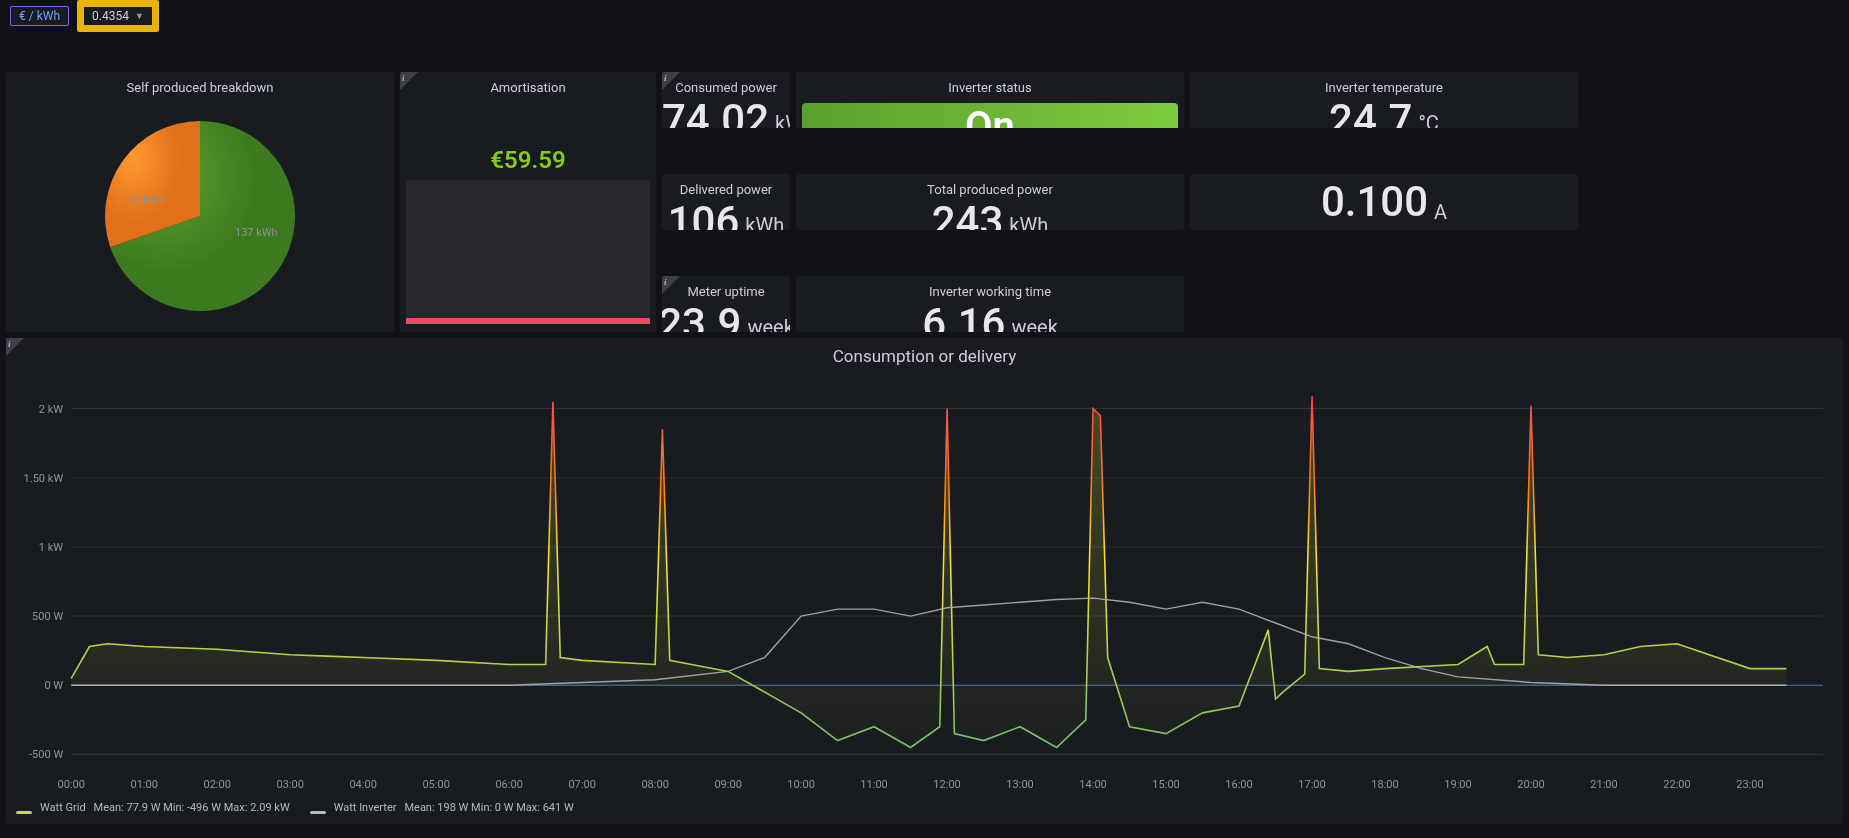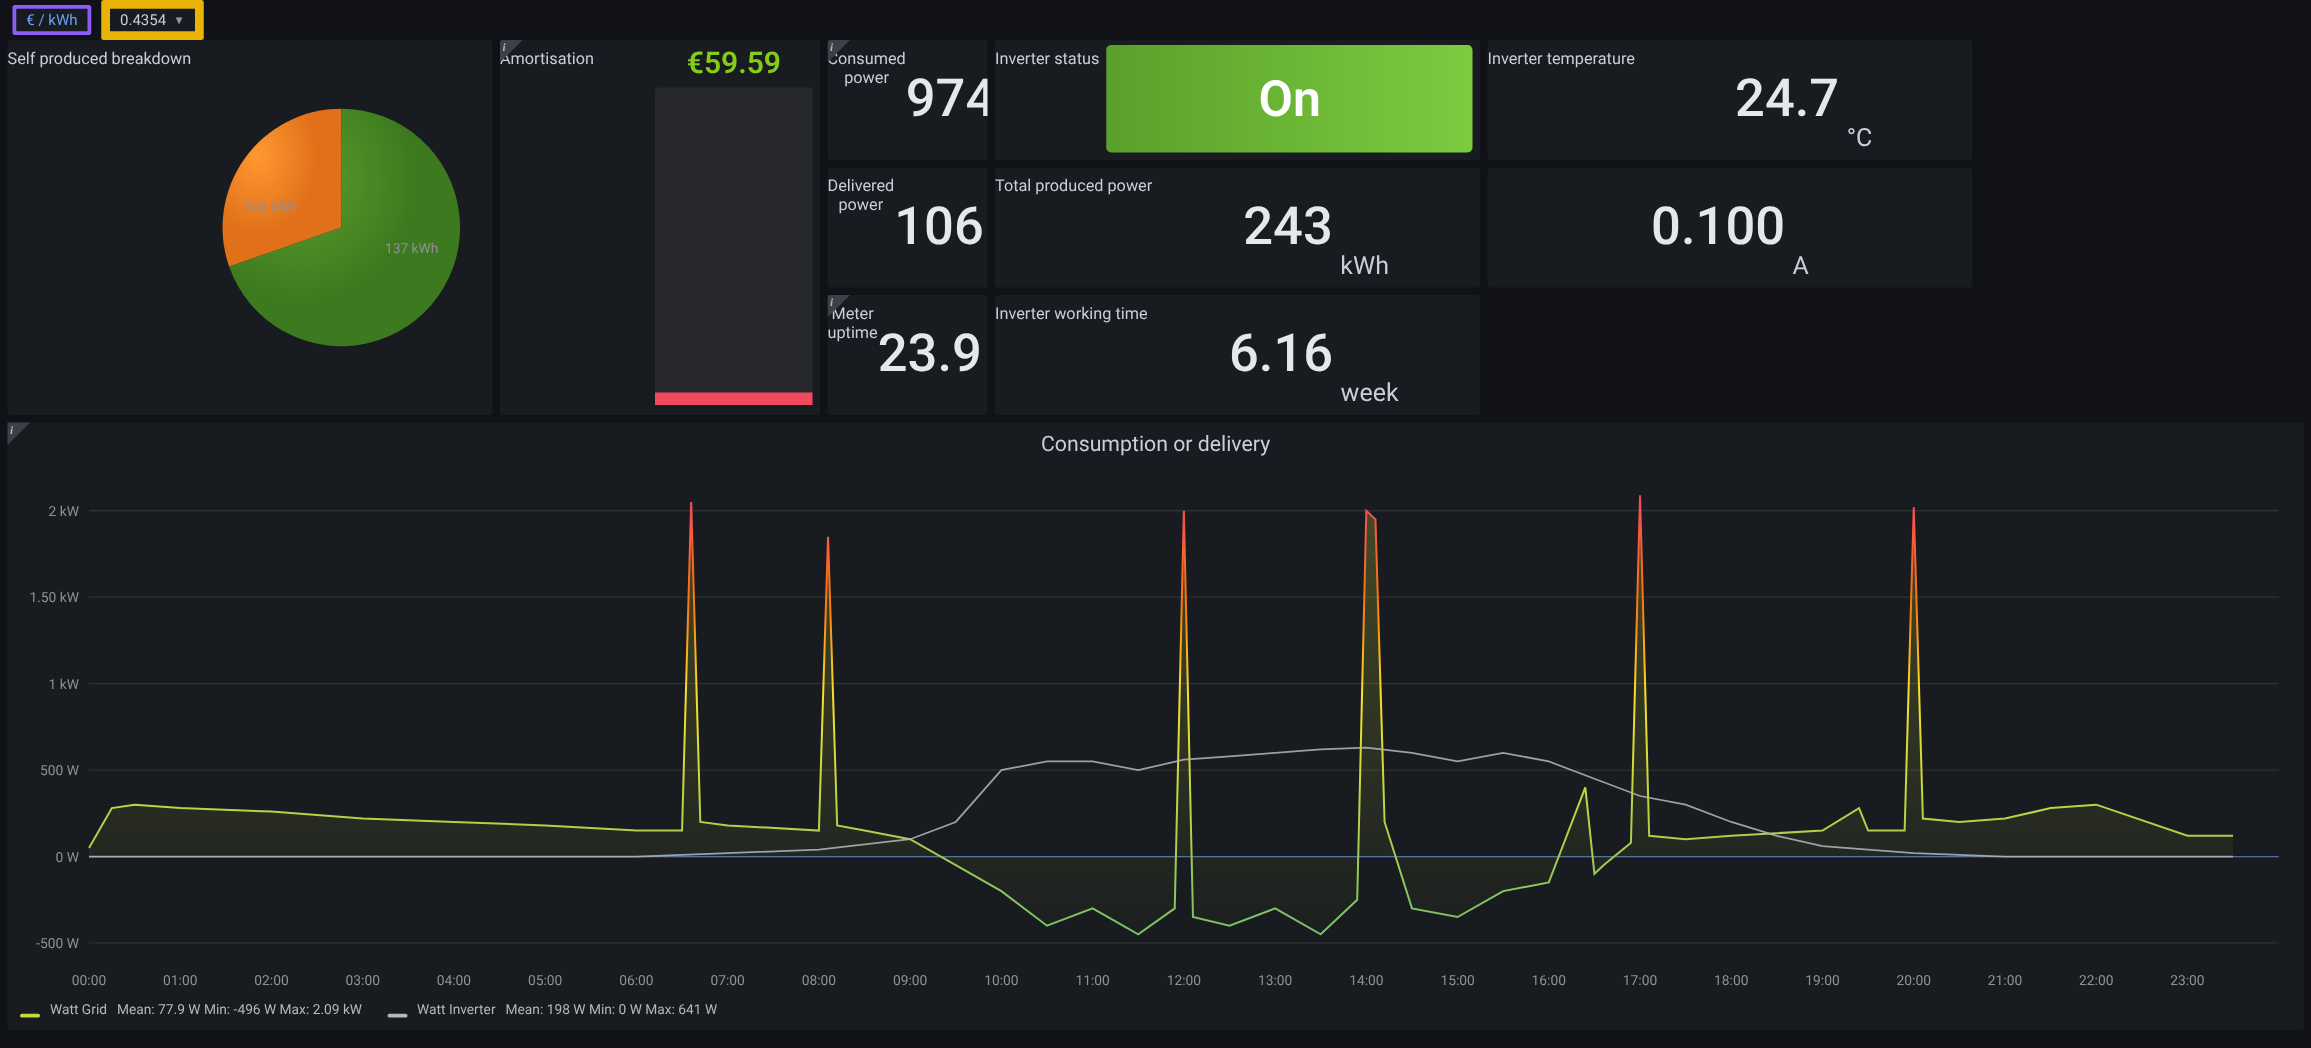--- a/index.html
+++ b/index.html
@@ -15,21 +15,21 @@
 
 .topbar {
   display: flex;
   align-items: center;
   gap: 8px;
   padding: 6px 10px;
   height: 32px;
 }
 .var-label {
   background: #181b1f;
-  border: 3px solid #8b5cf6;
+  border: 1px solid #8b5cf6;
   padding: 2px 8px;
   border-radius: 2px;
   color: #6e9fff;
   font-size: 12px;
 }
 .var-select {
   background: #181b1f;
   border: 7px solid #eab308;
   padding: 2px 8px;
   border-radius: 2px;
@@ -48,21 +48,23 @@
   grid-template-rows: 96px 96px 96px;
   gap: 6px;
   padding: 0 6px;
 }
 
 .panel {
   background: #181b1f;
   border-radius: 2px;
   position: relative;
   display: flex;
+  flex-direction: column;
   overflow: hidden;
+  margin-top: 40px;
 }
 .panel-title {
   text-align: center;
   font-size: 13px;
   color: #ccccdc;
   padding: 8px 0 4px;
   font-weight: 400;
 }
 .stat-body {
   flex: 1;

